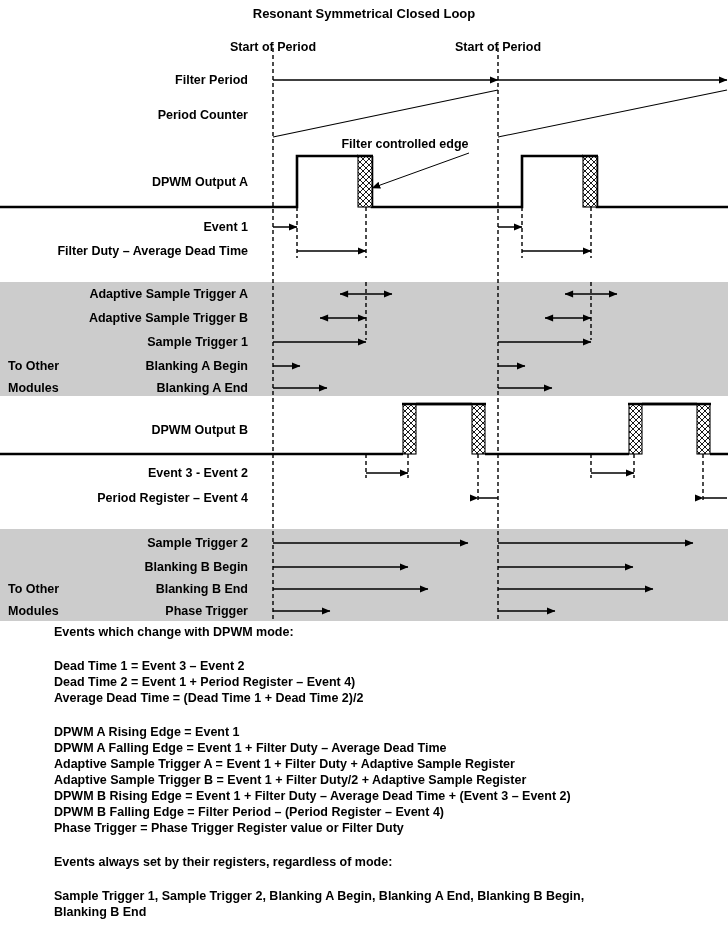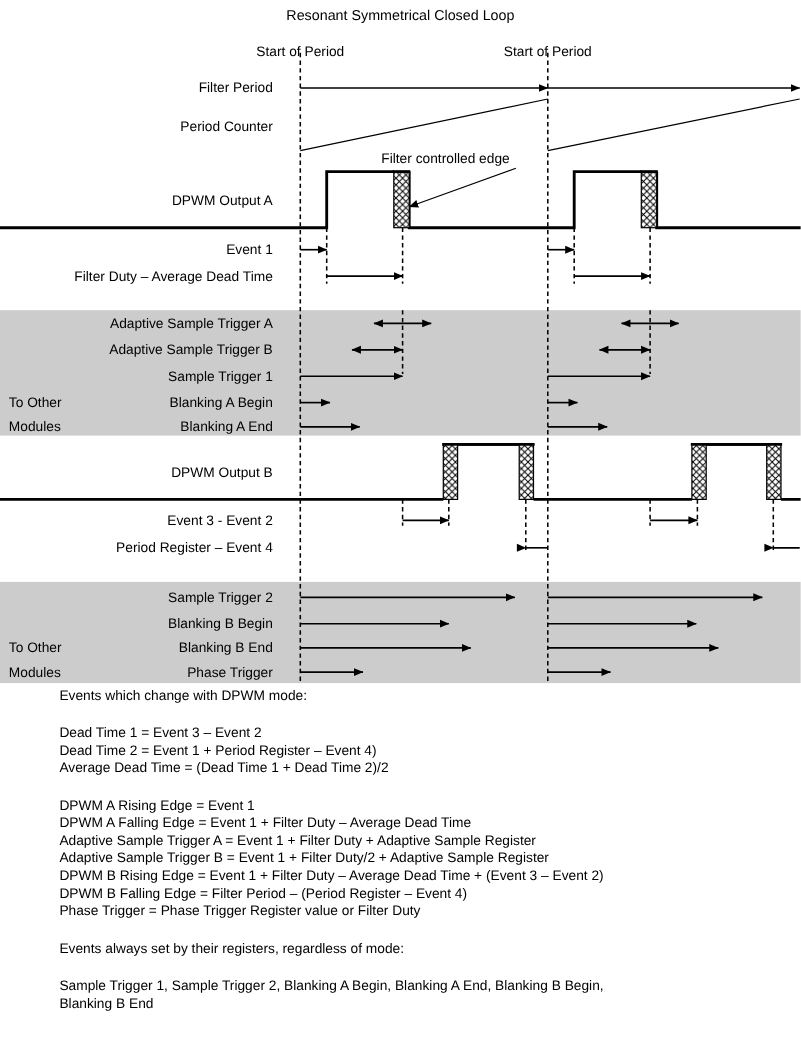--- a/index.html
+++ b/index.html
@@ -12,20 +12,21 @@
     width: 728px;
     height: 949px;
     font-family: "Liberation Sans", sans-serif;
     color: #000000;
     overflow: hidden;
   }
   #diagram-root {
     position: relative;
     width: 728px;
     height: 756px;
+    font-weight: bold;
   }
   svg#timing-svg {
     position: absolute;
     left: 0;
     top: 0;
     display: block;
   }
   .lbl {
     font-family: "Liberation Sans", sans-serif;
     font-size: 12.5px;

